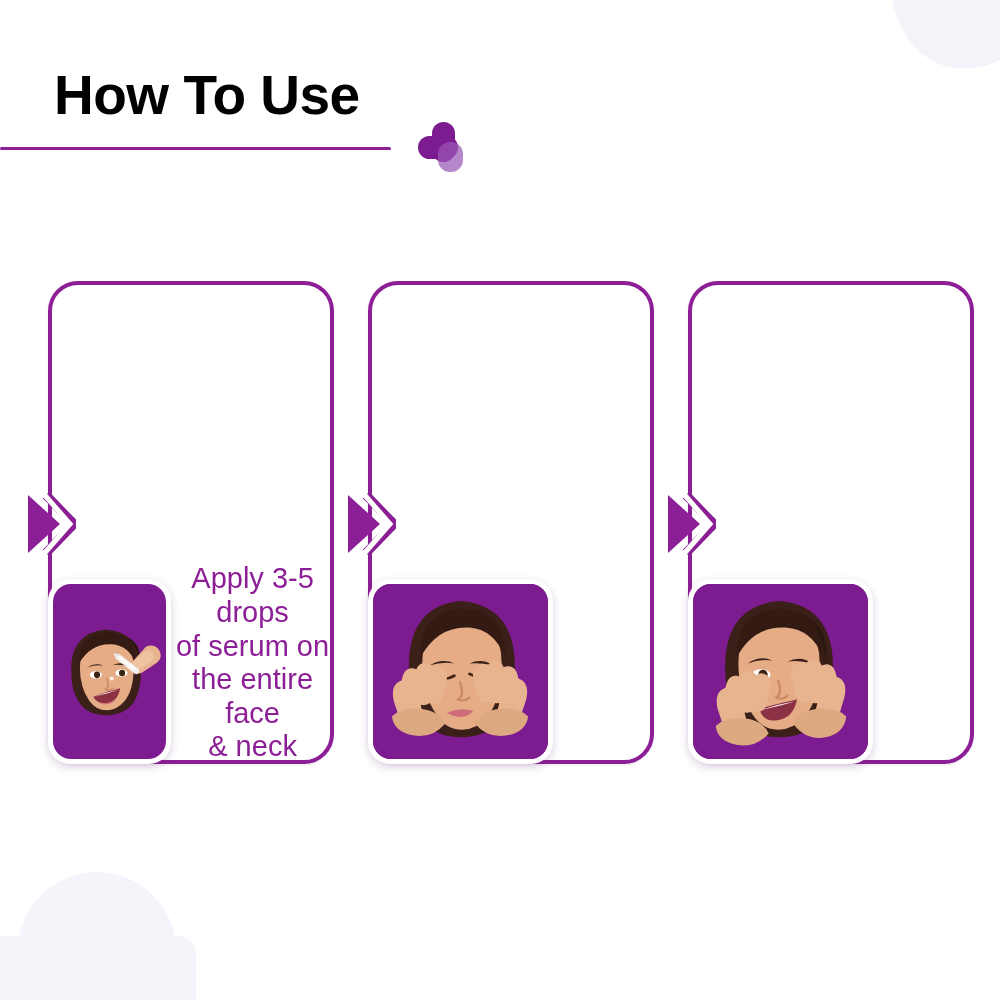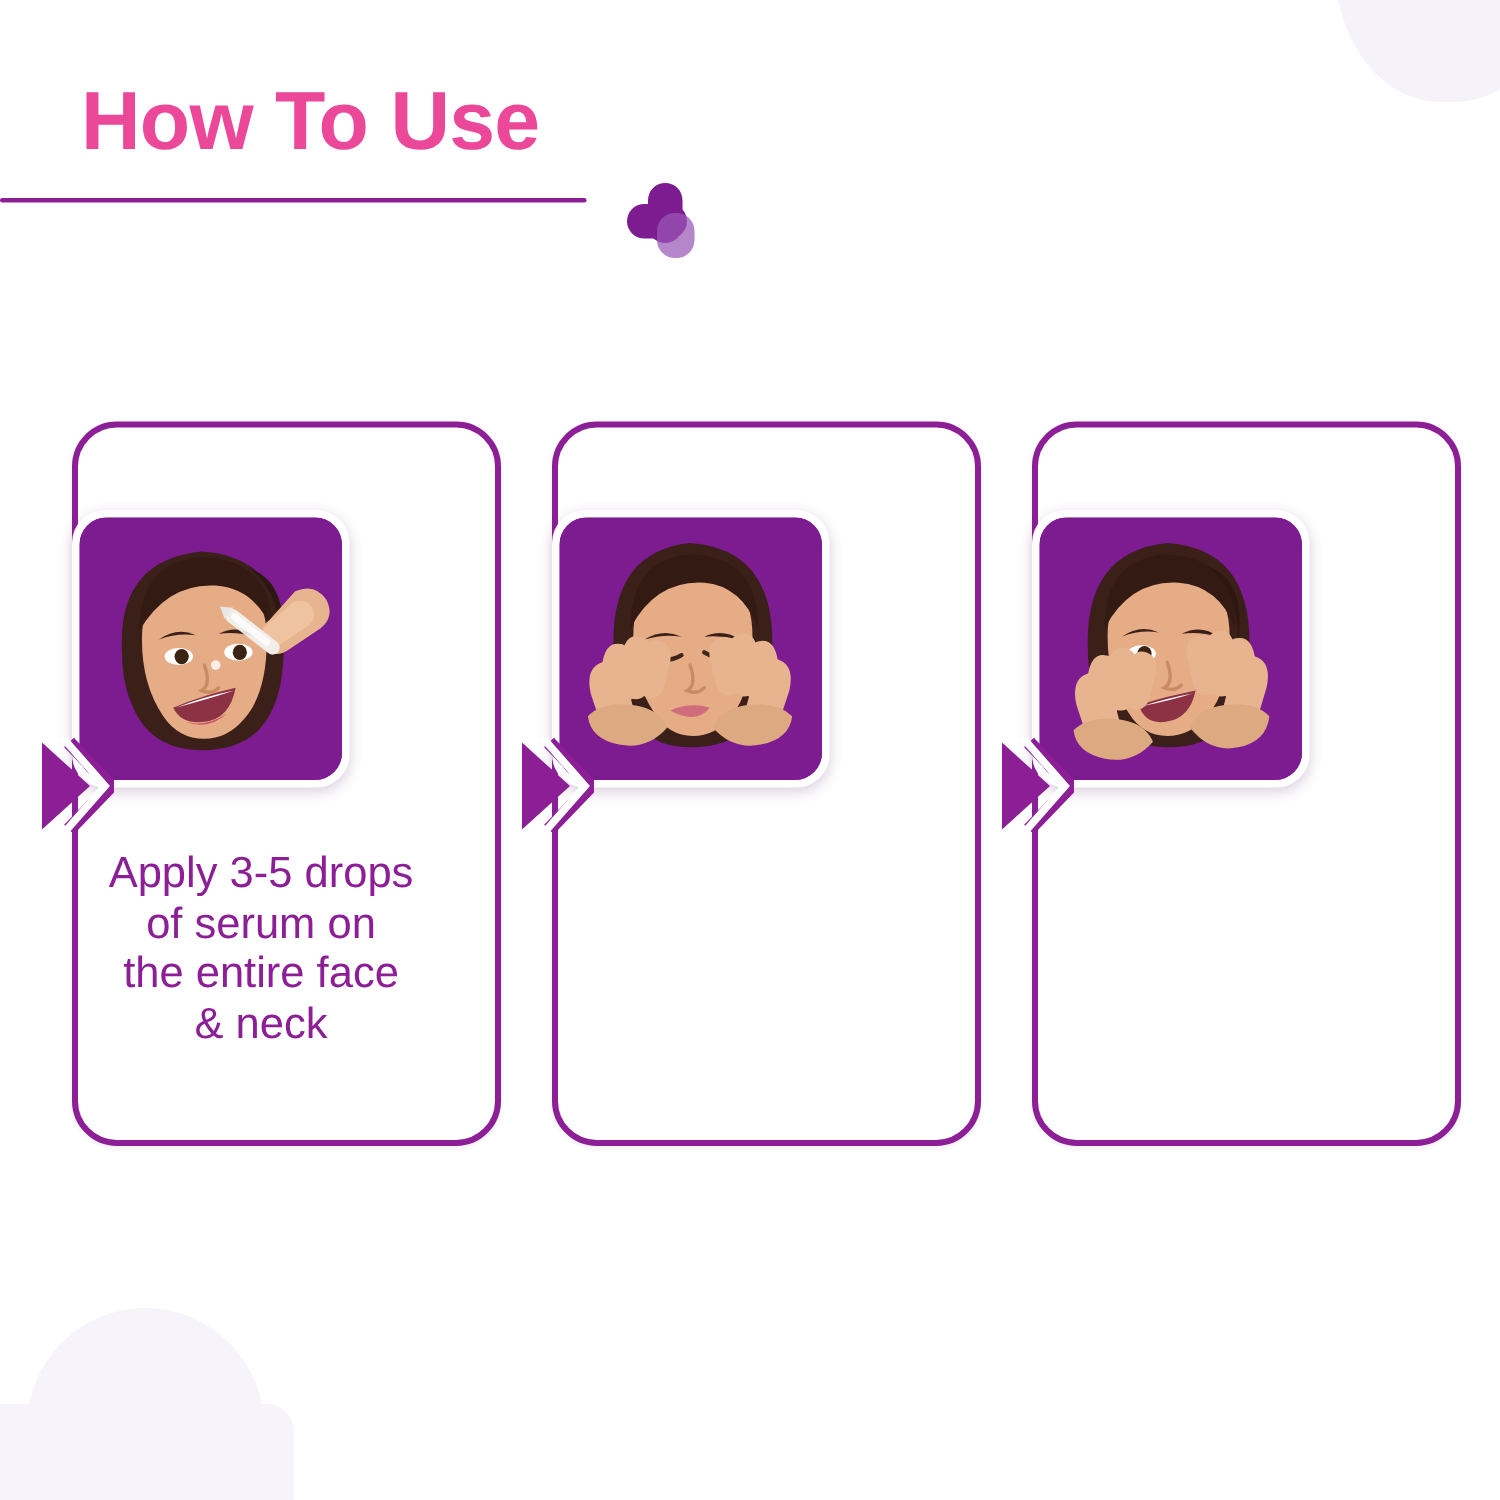--- a/index.html
+++ b/index.html
@@ -68,26 +68,27 @@
   
   .header {
     position: absolute;
     left: 0;
     top: 52px;
     width: 520px;
   }
 
   .page-title {
     margin-left: 54px;
-    color: #ec4899;
+    color: #000000;
     font-size: 55px;
     font-weight: bold;
     letter-spacing: -0.5px;
     line-height: 1.05;
     white-space: nowrap;
+    margin-top: 15px;
   }
 
   .title-rule {
     margin-top: 22px;
     width: 391px;
     height: 3px;
     background: #8c1f96;
     border-radius: 2px;
   }
 
@@ -152,22 +153,22 @@
     border-radius: 30px;
     background: #ffffff;
     box-shadow: 0 1px 3px rgba(140, 31, 150, 0.10);
   }
 
   .step-inner {
     position: relative;
     z-index: 2;
     height: 100%;
     display: flex;
-    flex-direction: column;
-    align-items: flex-start;
+    flex-direction: row;
+    align-items: flex-end;
   }
 
   
   .thumb-frame {
     margin-top: 59px;
     width: 185px;
     height: 185px;
     border-radius: 22px;
     background: #ffffff;
     padding: 5px;

